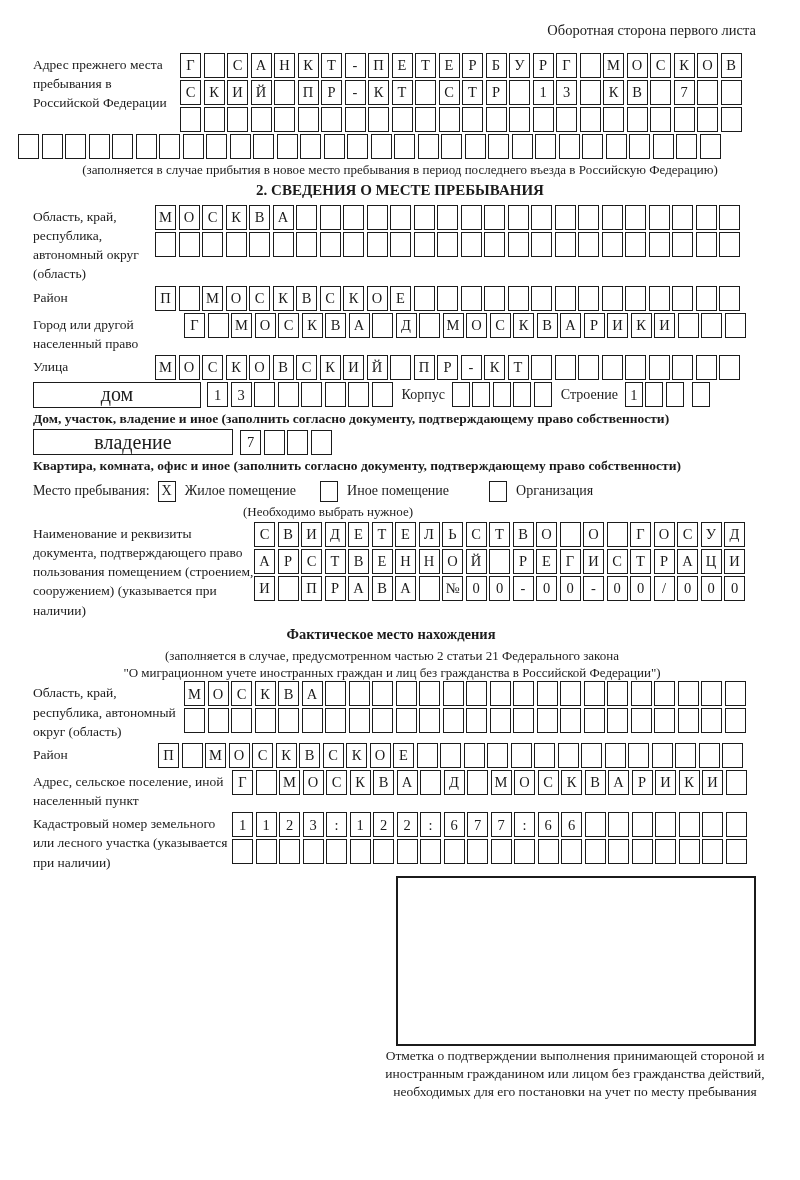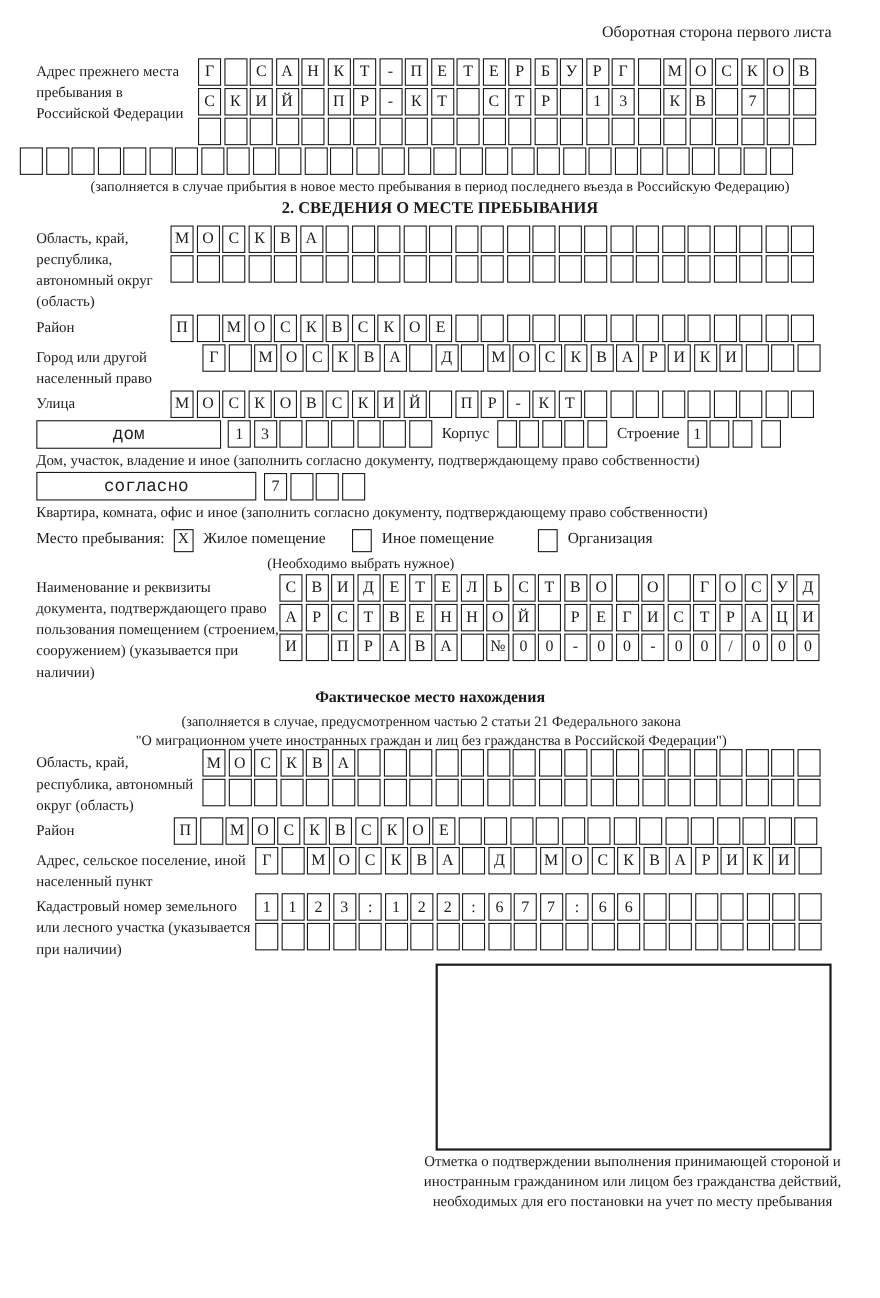--- a/index.html
+++ b/index.html
@@ -19,26 +19,26 @@
   .cells{display:flex;gap:2.5px;flex:none;}
   .cell{
     flex:none;width:21px;height:25px;box-sizing:border-box;
     border:1.5px solid var(--ink);display:flex;align-items:center;justify-content:center;
     font-size:14.5px;line-height:1;background:var(--paper);
   }
   .cell.narrow{width:18px;}
   .fullrow{margin-bottom:2px;}
   .cap{font-size:13px;line-height:1.3;}
   .cap-center{text-align:center;margin:3px 0 3px 0;padding-right:18px;}
-  .cap-left{margin:2px 0 2px 15px;font-size:13.5px;}
+  .cap-left{margin:2px 0 2px 15px;font-size:13.5px;font-weight:bold;}
   .sec-title{text-align:center;font-weight:bold;font-size:15px;margin:2px 0 6px 0;padding-right:18px;}
   .fact-title{text-align:center;font-weight:bold;font-size:14.5px;margin:6px 4px 5px 0;padding-right:32px;}
   .dom-row,.kv-row{display:flex;align-items:center;margin:2px 0 2px 15px;}
   .wide-box{box-sizing:border-box;border:1.6px solid var(--ink);height:26px;
-    display:flex;align-items:center;justify-content:center;font-size:16px;background:var(--paper);font-family:Liberation Mono, monospace;}
+    display:flex;align-items:center;justify-content:center;font-size:20px;background:var(--paper);}
   .dom-box{width:168px;margin-right:6px;}
   .kv-box{width:200px;margin-right:7px;}
   .inline-lbl{font-size:14px;padding:0 7px 0 9px;white-space:nowrap;}
   .stroenie-cells .cell:last-child{margin-left:6px;}
   .cb-row{display:flex;align-items:center;margin:6px 0 2px 15px;font-size:14px;}
   .cb{flex:none;width:18px;height:21px;box-sizing:border-box;border:1.6px solid var(--ink);
     display:flex;align-items:center;justify-content:center;font-size:14px;background:var(--paper);}
   .cb-t{padding-right:8px;} .cb-l{padding-left:9px;}
   .sp24{width:24px;flex:none;} .sp40{width:40px;flex:none;}
   .cb-note{font-size:13px;text-align:center;width:340px;margin-left:140px;margin-bottom:2px;}
@@ -350,21 +350,21 @@
     <div class="cells stroenie-cells">
         <span class="cell narrow">1</span>
         <span class="cell narrow"></span>
         <span class="cell narrow"></span>
         <span class="cell narrow"></span>
       </div>
   </div>
   <div class="cap cap-left">Дом, участок, владение и иное (заполнить согласно документу, подтверждающему право собственности)</div>
 
   <div class="kv-row">
-    <div class="wide-box kv-box">согласно</div>
+    <div class="wide-box kv-box">владение</div>
     <div class="cells">
         <span class="cell">7</span>
         <span class="cell"></span>
         <span class="cell"></span>
         <span class="cell"></span>
       </div>
   </div>
   <div class="cap cap-left">Квартира, комната, офис и иное (заполнить согласно документу, подтверждающему право собственности)</div>
 
   <div class="cb-row">

